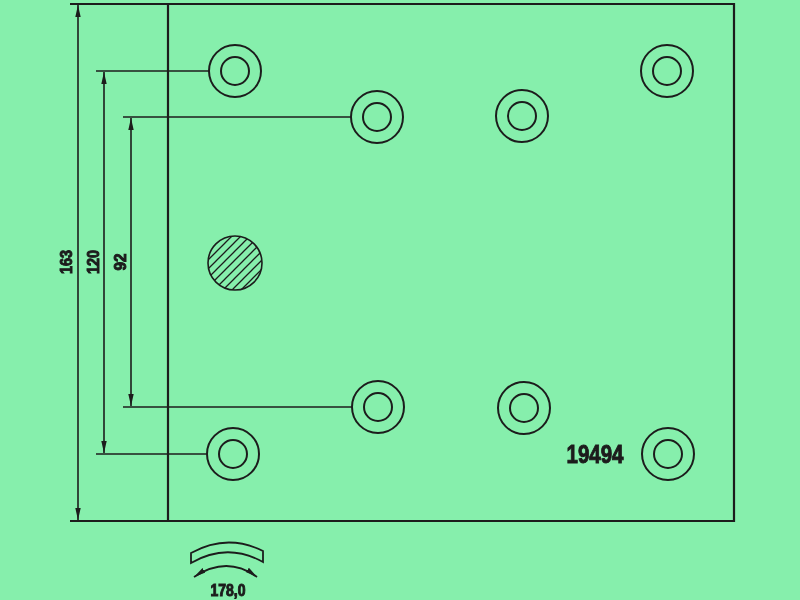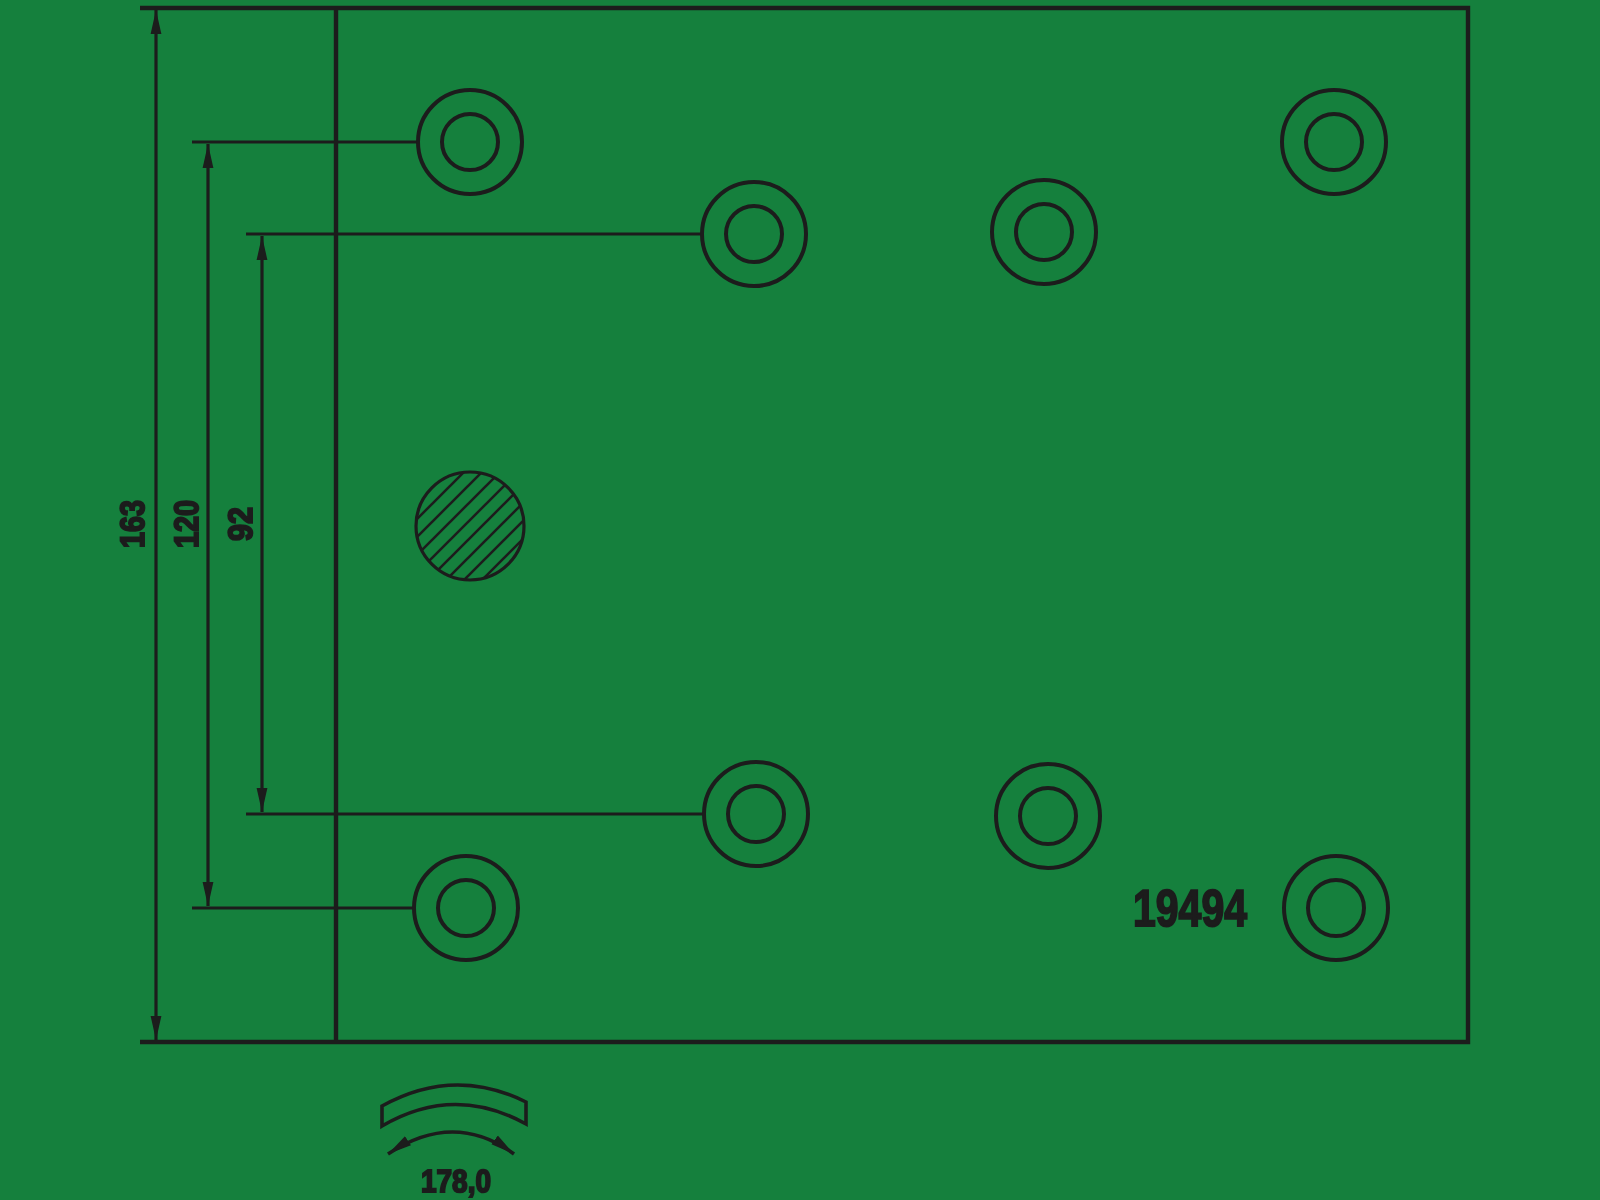--- a/index.html
+++ b/index.html
@@ -10,21 +10,21 @@
     background: #ffffff;
     overflow: hidden;
     font-family: "Liberation Sans", sans-serif;
   }
   .canvas {
     position: absolute;
     left: 0;
     top: 0;
     width: 800px;
     height: 600px;
-    background: #15803d;
+    background: #86efac;
   }
   svg text {
     font-family: "Liberation Sans", sans-serif;
     font-weight: bold;
     fill: #1c1c1c;
   }
   .ink {
     stroke: #1c1c1c;
     fill: none;
     stroke-linecap: butt;

